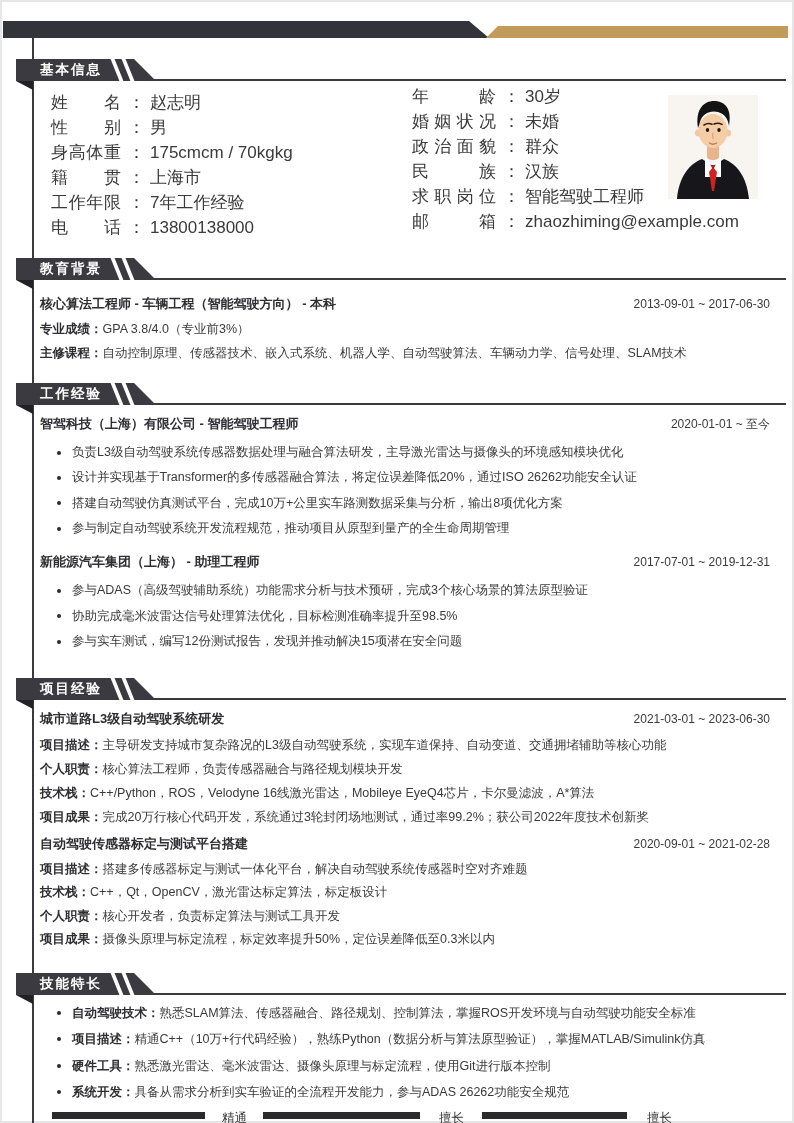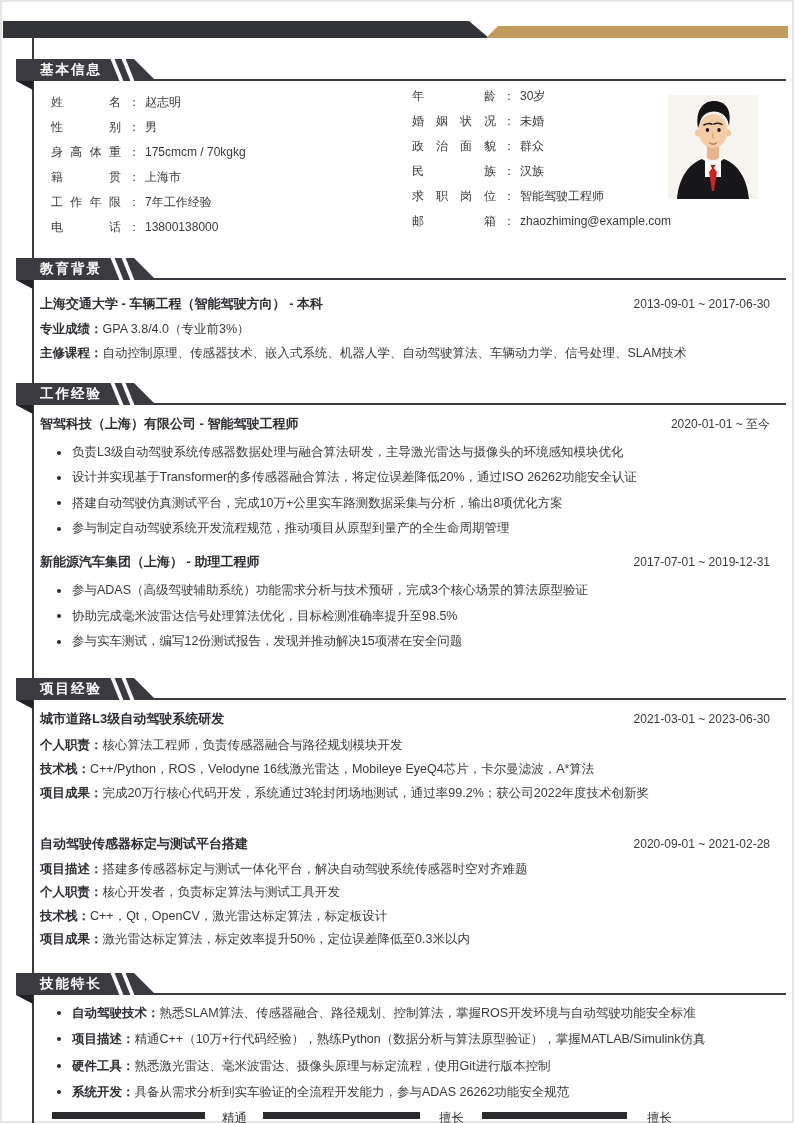--- a/index.html
+++ b/index.html
@@ -32,21 +32,21 @@
   }
   .sec .slash { position:absolute; top:0; width:4px; height:22px; background:#ffffff; transform:skewX(22deg); }
   .sec .slash.s1 { left:99px; }
   .sec .slash.s2 { left:110px; }
   .sec .fold { position:absolute; left:0; top:22px; width:17px; height:9px; background:#212126;
     clip-path:polygon(0 0, 100% 0, 100% 100%); }
   .sec .title { position:absolute; left:24px; top:0; height:22px; line-height:22px;
     color:#ffffff; font-size:13.5px; font-weight:bold; letter-spacing:2px; }
 
   
-  .kvcol { position:absolute; font-size:12px; }
+  .kvcol { position:absolute; font-size:17px; }
   .kvcol.left  { left:51px;  top:90px; }
   .kvcol.right { left:412px; top:84px; }
   .kvrow { height:25px; line-height:25px; white-space:nowrap; }
   .jlab { display:inline-block; text-align:justify; text-align-last:justify; vertical-align:top; color:#3a3a3a; }
   .kvcol.left  .jlab { width:70px; }
   .kvcol.right .jlab { width:84px; }
   .colon { padding:0 5px 0 7px; }
   .photo { position:absolute; left:668px; top:95px; width:90px; height:104px; }
 
   
@@ -148,21 +148,21 @@
     <div class="rule"></div>
     <div class="ribbon">
       <div class="slash s1"></div>
       <div class="slash s2"></div>
     </div>
     <div class="fold"></div>
     <div class="title">教育背景</div>
   </div>
 
   <div class="headrow" style="top:295px">
-    <span class="h-bold">上海交通大学 - 车辆工程（智能驾驶方向） - 本科</span>
+    <span class="h-bold">核心算法工程师 - 车辆工程（智能驾驶方向） - 本科</span>
     <span class="date">2013-09-01 ~ 2017-06-30</span>
   </div>
   <div class="lrows" style="top:318px">
     <div class="lrow"><span class="lbl">专业成绩：</span><span>GPA 3.8/4.0（专业前3%）</span></div>
     <div class="lrow"><span class="lbl">主修课程：</span><span>自动控制原理、传感器技术、嵌入式系统、机器人学、自动驾驶算法、车辆动力学、信号处理、SLAM技术</span></div>
   </div>
 
   <div class="sec" style="top:383px">
     <div class="rule"></div>
     <div class="ribbon">
@@ -202,34 +202,35 @@
     </div>
     <div class="fold"></div>
     <div class="title">项目经验</div>
   </div>
 
   <div class="headrow" style="top:710px">
     <span class="h-bold">城市道路L3级自动驾驶系统研发</span>
     <span class="date">2021-03-01 ~ 2023-06-30</span>
   </div>
   <div class="lrows prows1" style="top:733px">
+    <div class="lrow"><span class="lbl">项目描述：</span><span>主导研发支持城市复杂路况的L3级自动驾驶系统，实现车道保持、自动变道、交通拥堵辅助等核心功能</span></div>
     <div class="lrow"><span class="lbl">个人职责：</span><span>核心算法工程师，负责传感器融合与路径规划模块开发</span></div>
     <div class="lrow"><span class="lbl">技术栈：</span><span>C++/Python，ROS，Velodyne 16线激光雷达，Mobileye EyeQ4芯片，卡尔曼滤波，A*算法</span></div>
     <div class="lrow"><span class="lbl">项目成果：</span><span>完成20万行核心代码开发，系统通过3轮封闭场地测试，通过率99.2%；获公司2022年度技术创新奖</span></div>
   </div>
 
   <div class="headrow" style="top:835px">
     <span class="h-bold">自动驾驶传感器标定与测试平台搭建</span>
     <span class="date">2020-09-01 ~ 2021-02-28</span>
   </div>
   <div class="lrows prows2" style="top:858px">
     <div class="lrow"><span class="lbl">项目描述：</span><span>搭建多传感器标定与测试一体化平台，解决自动驾驶系统传感器时空对齐难题</span></div>
+    <div class="lrow"><span class="lbl">技术栈：</span><span>C++，Qt，OpenCV，激光雷达标定算法，标定板设计</span></div>
     <div class="lrow"><span class="lbl">个人职责：</span><span>核心开发者，负责标定算法与测试工具开发</span></div>
-    <div class="lrow"><span class="lbl">技术栈：</span><span>C++，Qt，OpenCV，激光雷达标定算法，标定板设计</span></div>
-    <div class="lrow"><span class="lbl">项目成果：</span><span>激光雷达标定算法，标定效率提升50%，定位误差降低至0.3米以内</span></div>
+    <div class="lrow"><span class="lbl">项目成果：</span><span>摄像头原理与标定流程，标定效率提升50%，定位误差降低至0.3米以内</span></div>
   </div>
 
   <div class="sec" style="top:973px">
     <div class="rule"></div>
     <div class="ribbon">
       <div class="slash s1"></div>
       <div class="slash s2"></div>
     </div>
     <div class="fold"></div>
     <div class="title">技能特长</div>

